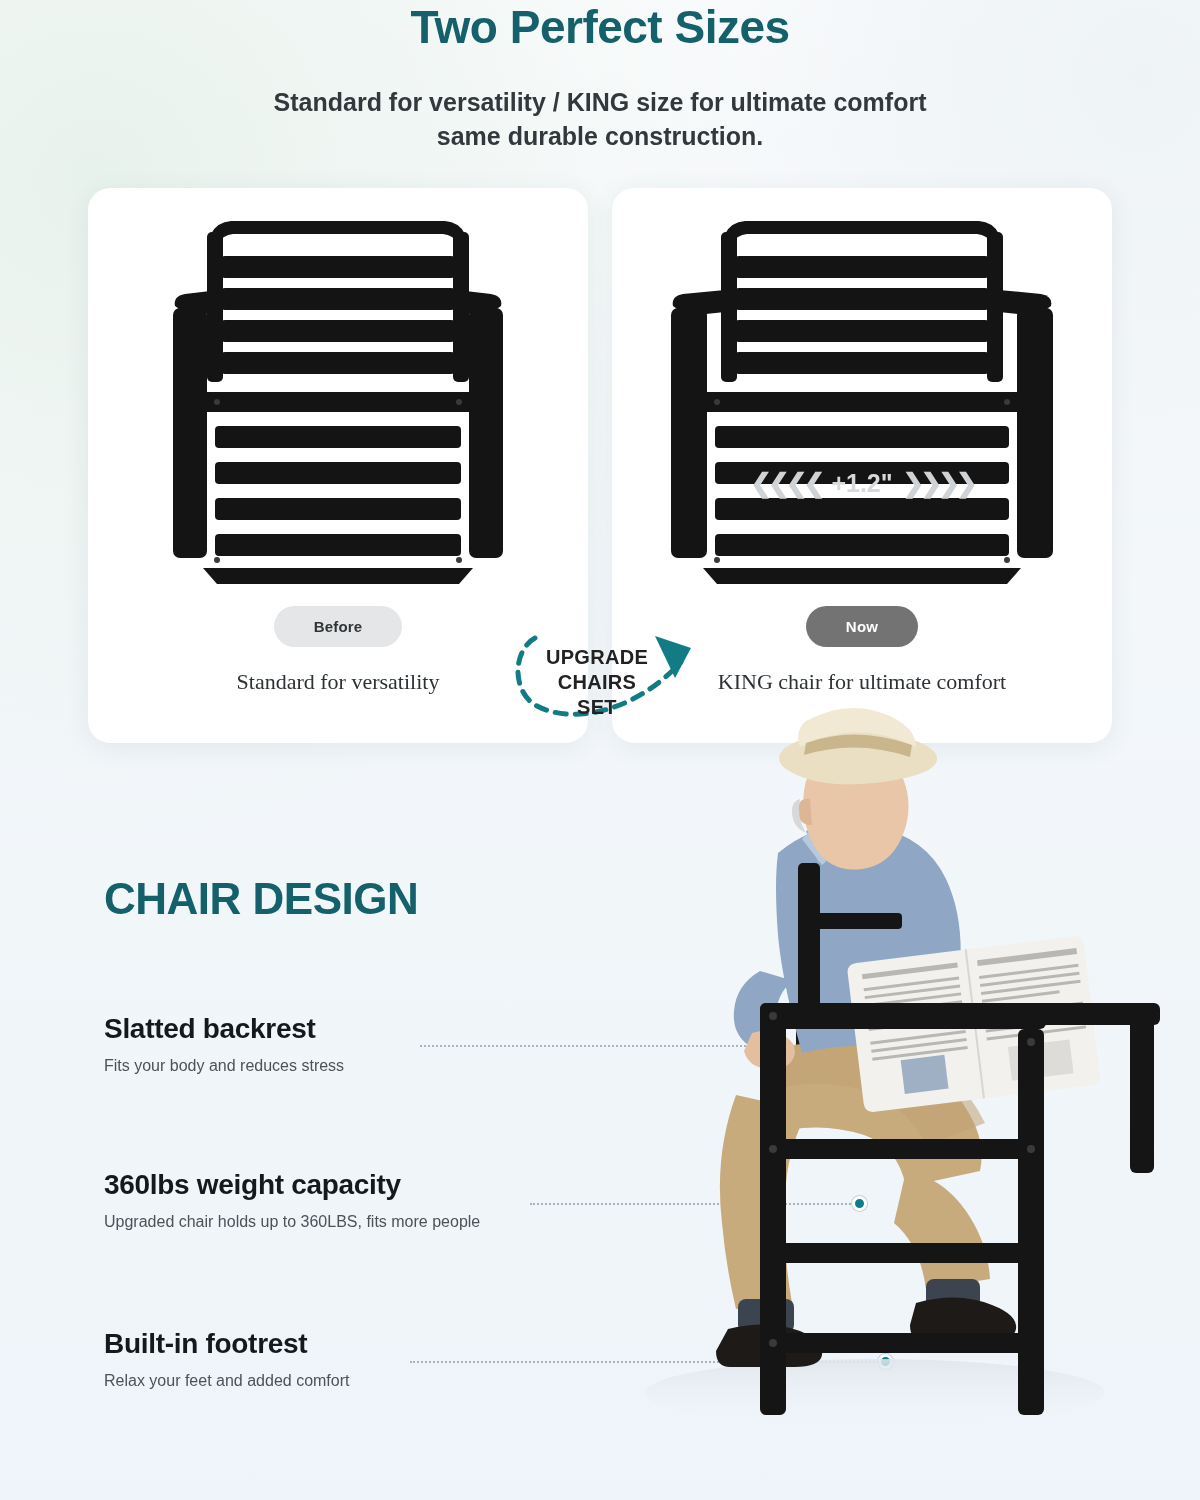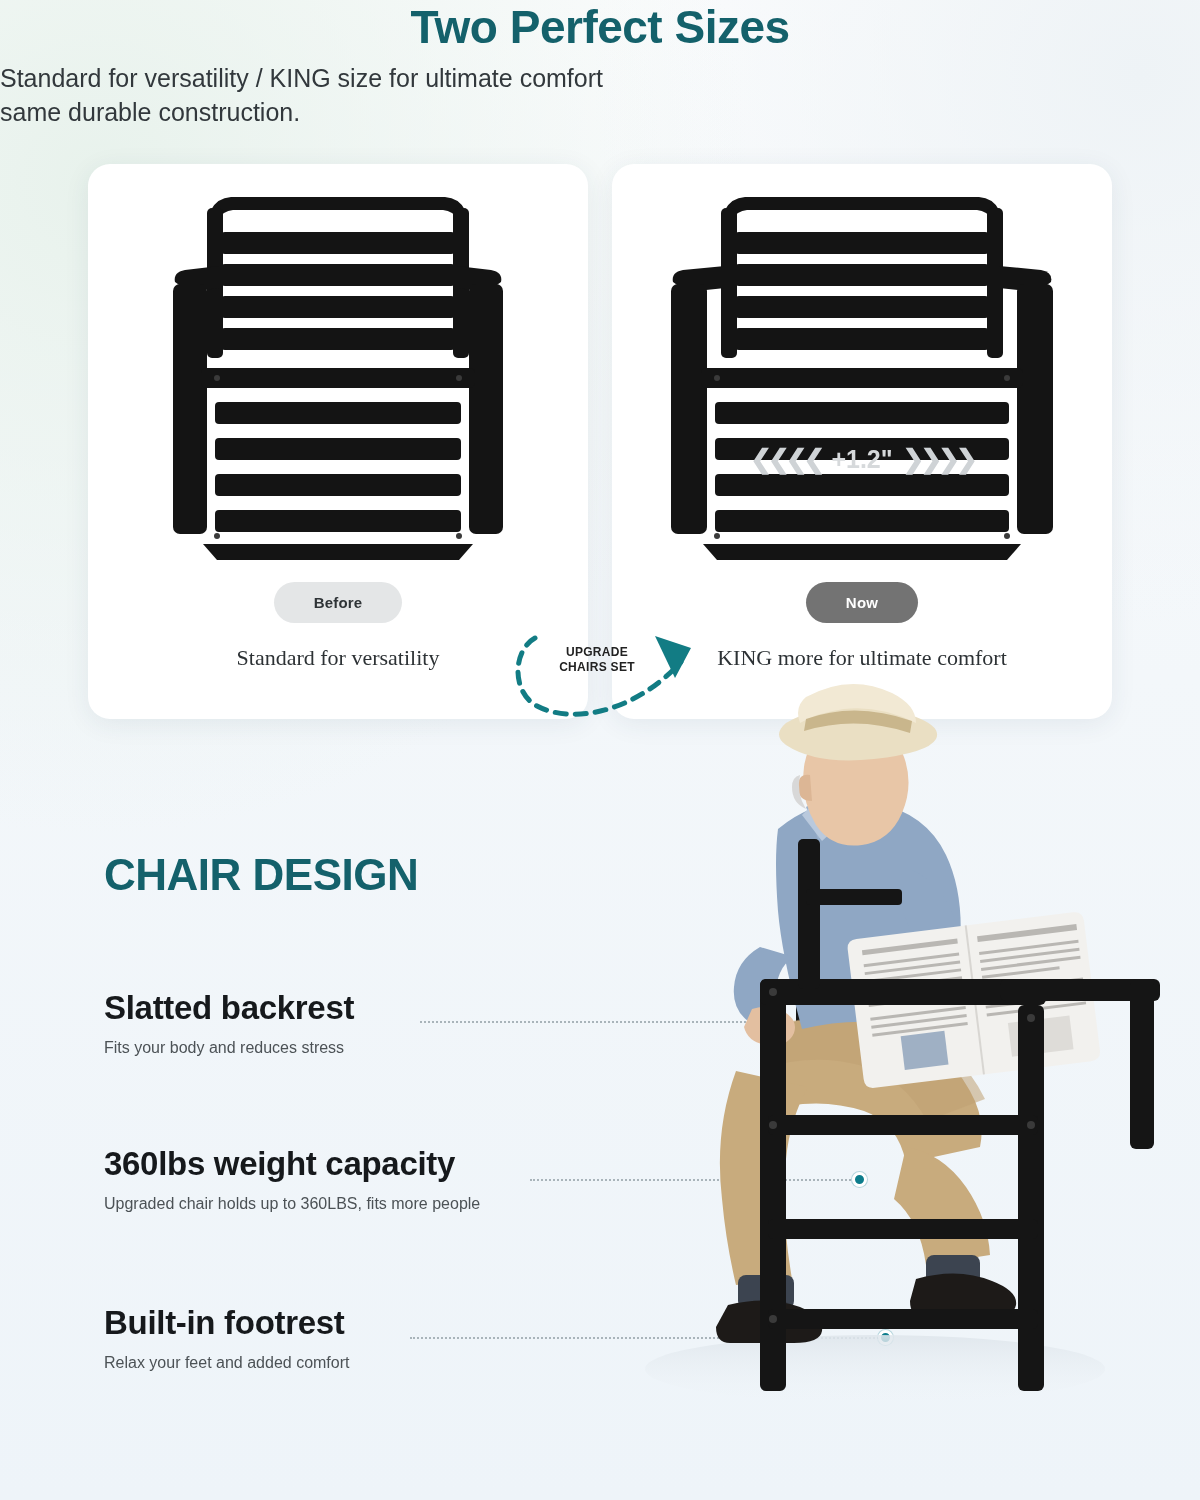--- a/index.html
+++ b/index.html
@@ -20,26 +20,26 @@
   .top-section { position: relative; }
 
   .headline {
     text-align: center;
     font-size: 46px;
     font-weight: bold;
     color: #14616b;
     letter-spacing: -0.5px;
   }
   .subhead {
-    text-align: left;
-    margin-top: 8px;
+    text-align: center;
+    margin-top: 32px;
     font-size: 25px;
     line-height: 1.35;
     color: #32383c;
-    font-weight: 400;
+    font-weight: 700;
   }
 
   .cards {
     display: flex;
     justify-content: center;
     gap: 24px;
     margin-top: 34px;
     padding: 0 60px;
   }
   .card {
@@ -91,21 +91,21 @@
     width: 200px;
     height: 120px;
     pointer-events: none;
   }
   .connector-label {
     position: absolute;
     left: 538px;
     top: 645px;
     width: 118px;
     text-align: center;
-    font-size: 12px;
+    font-size: 20px;
     font-weight: bold;
     color: #222;
     line-height: 1.25;
     letter-spacing: .3px;
   }
 
   
   .plus-overlay {
     position: absolute;
     left: 50%;
@@ -133,21 +133,21 @@
     top: 42px;
     font-size: 44px;
     line-height: 1.12;
     font-weight: bold;
     color: #14616b;
     letter-spacing: -.5px;
   }
 
   .feature { position: absolute; left: 104px; width: 470px; }
   .feature h3 {
-    font-size: 33px;
+    font-size: 28px;
     font-weight: bold;
     color: #16191c;
     letter-spacing: -.3px;
   }
   .feature p {
     margin-top: 12px;
     font-size: 16px;
     color: #4c5256;
   }
   .f1 { top: 230px; }
@@ -264,21 +264,21 @@
             </g>
           </svg>
         </div>
         <div class="plus-overlay">
           <span class="chev">❮❮❮❮</span>
           <span>+1.2"</span>
           <span class="chev">❯❯❯❯</span>
         </div>
       </div>
       <div class="pill now">Now</div>
-      <div class="card-caption">KING more for ultimate comfort</div>
+      <div class="card-caption">KING chair for ultimate comfort</div>
     </div>
   </div>
 
   <div class="connector">
     <svg width="200" height="120" viewBox="0 0 200 120" aria-hidden="true">
       <path d="M30 18 C8 30 6 72 32 86 C66 104 128 94 176 42" fill="none" stroke="#127c84" stroke-width="5" stroke-linecap="round" stroke-dasharray="11 9"></path>
       <path d="M150 16 L186 28 L170 58 Z" fill="#127c84"></path>
     </svg>
   </div>
   <div class="connector-label">

